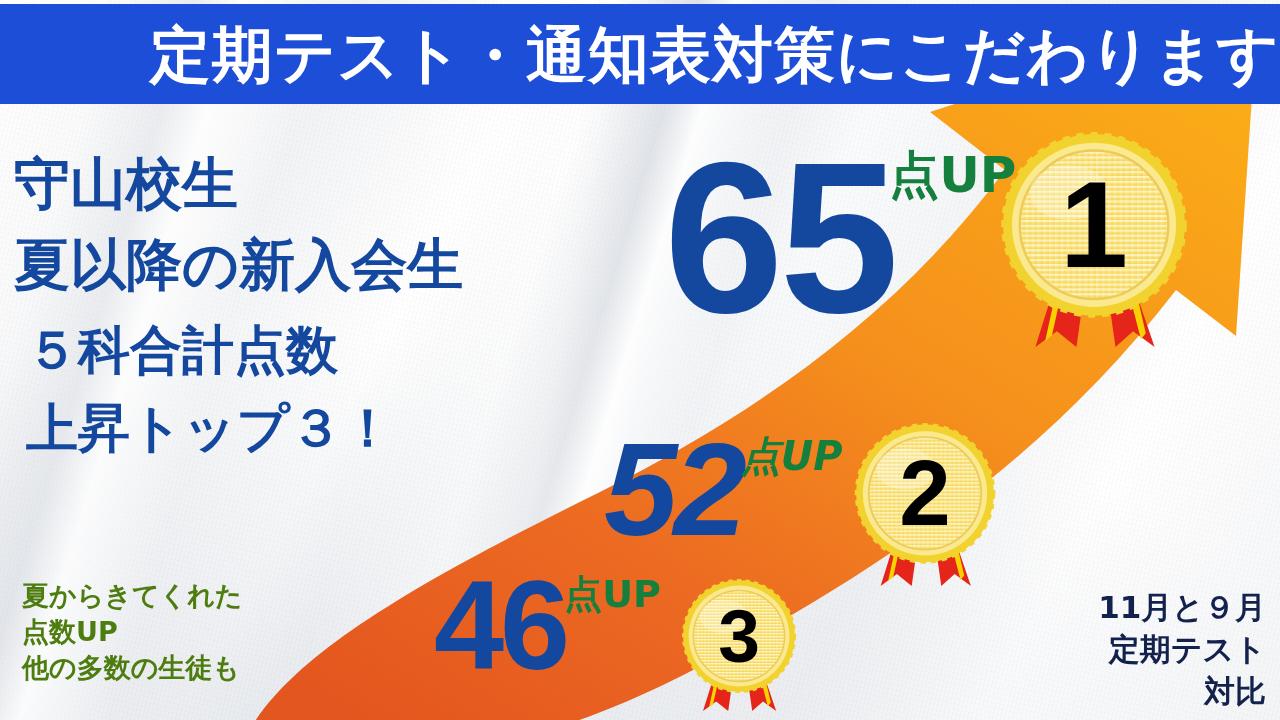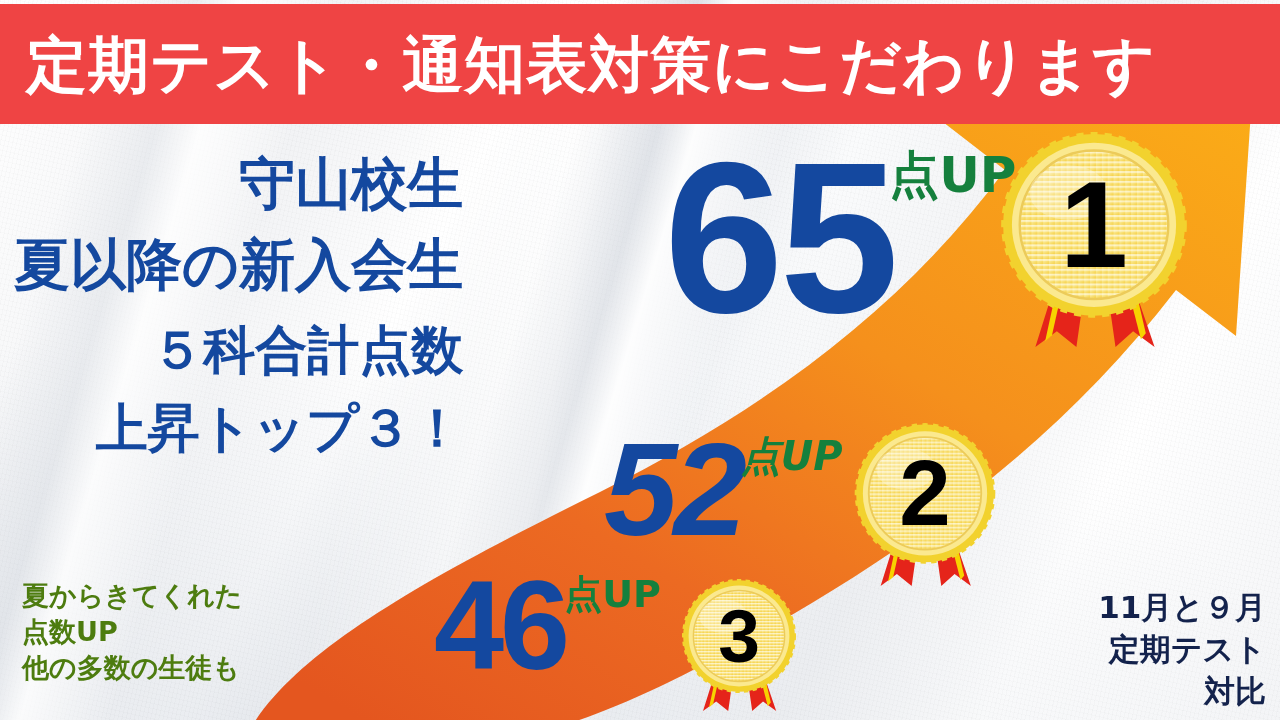--- a/index.html
+++ b/index.html
@@ -43,44 +43,44 @@
       linear-gradient(107deg, rgba(0,0,0,0) 8%, rgba(210,215,222,.35) 13%,
                       rgba(255,255,255,.8) 16%, rgba(0,0,0,0) 22%);
   }
 
   
   .arrow-layer{position:absolute;inset:0;}
   .arrow-layer svg{display:block;width:1280px;height:720px;}
 
   
   .banner{
-    position:absolute;left:0;top:4px;width:1280px;height:120px;
-    background:#ef4444;
+    position:absolute;left:0;top:4px;width:1280px;height:100px;
+    background:#1d4ed8;
     display:flex;align-items:center;
     z-index:6;
+    justify-content:flex-end;
   }
   .banner-title{
     color:#ffffff;
     font-size:61px;
     font-weight:bold;
     letter-spacing:1px;
     margin-left:26px;
     line-height:1;
     white-space:nowrap;
     font-family:"DejaVu Sans","Liberation Sans",sans-serif;
   }
 
   
   .headline{
     position:absolute;left:14px;top:152px;
     z-index:7;
     color:#14489f;
     font-weight:bold;
     font-family:"DejaVu Sans","Liberation Sans",sans-serif;
-    text-align:right;
   }
   .hl-line{line-height:1.16;white-space:nowrap;}
   .hl-1{font-size:56px;}
   .hl-2{font-size:56px;margin-top:16px;}
   .hl-3{font-size:52px;margin-top:22px;margin-left:12px;}
   .hl-4{font-size:52px;margin-top:18px;margin-left:12px;}
 
   
   .note{
     position:absolute;left:22px;top:578px;

